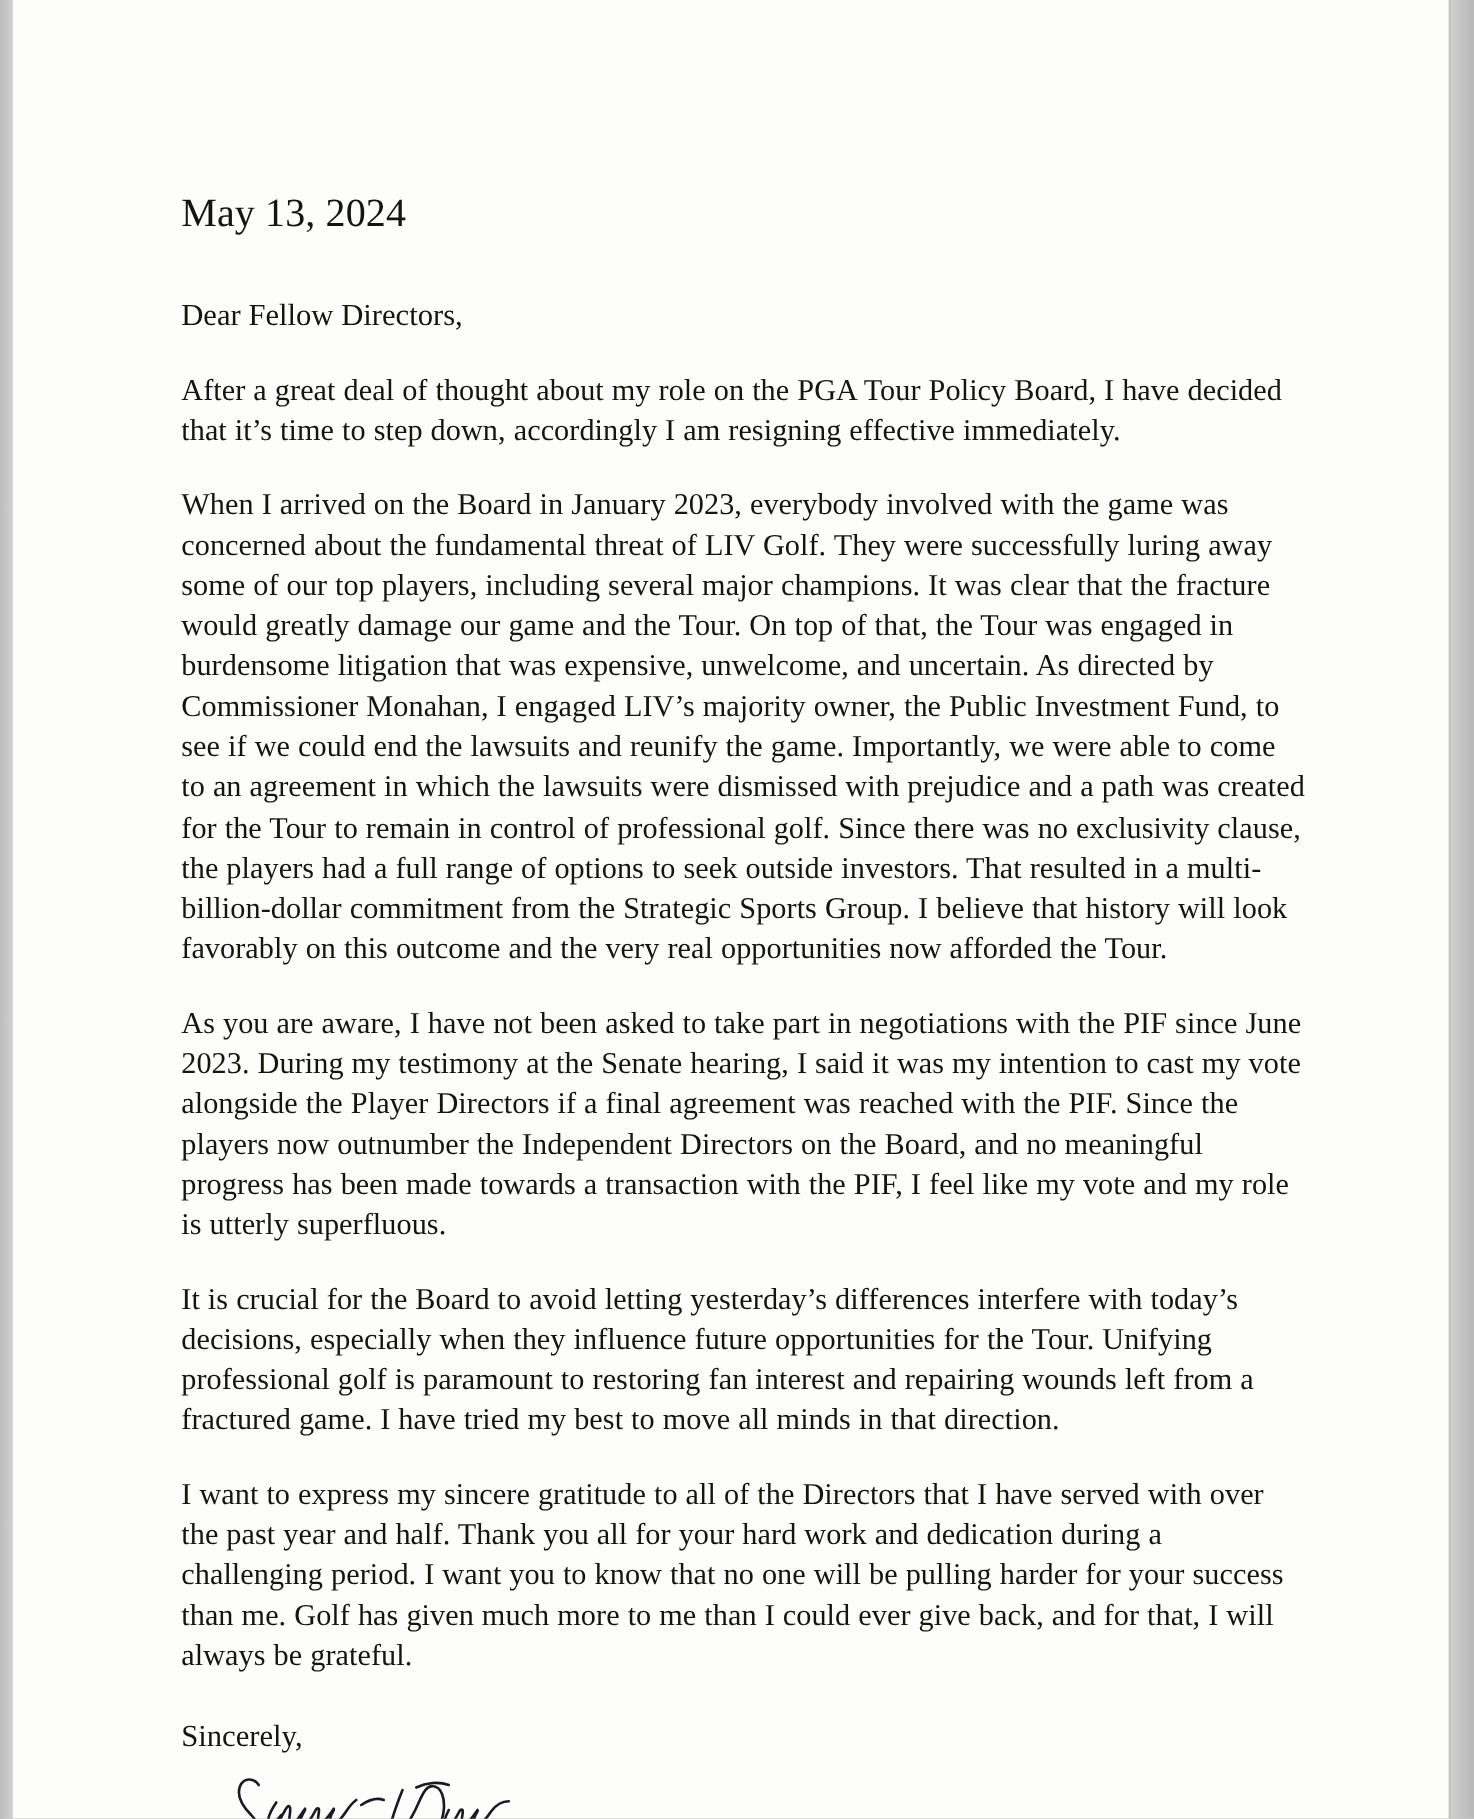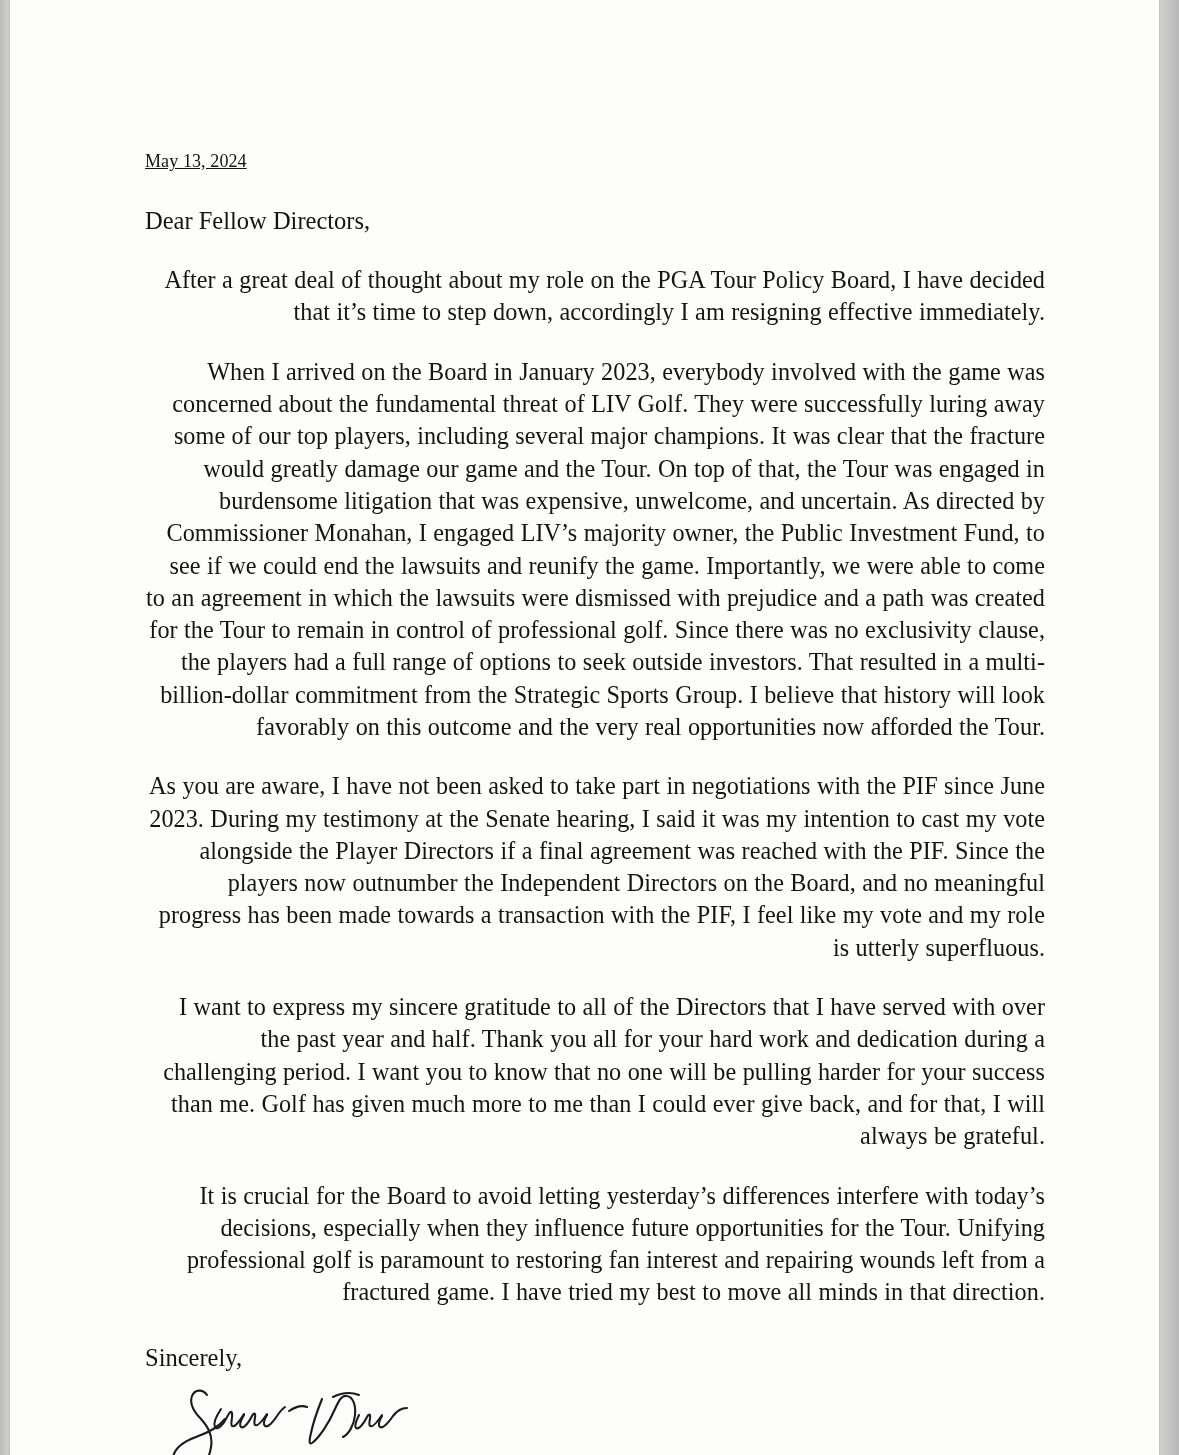--- a/index.html
+++ b/index.html
@@ -28,40 +28,39 @@
     background: #fdfdfb;
     box-shadow: 0 0 2px rgba(0,0,0,0.25);
   }
   .letter {
     position: absolute;
     left: 135px;
     top: 150px;
     width: 900px;
   }
   .date {
-    font-size: 18px;
+    font-size: 32px;
     line-height: 1.25;
     color: #15150f;
-    margin-bottom: 33px;
+    margin-bottom: 48px;
     letter-spacing: 0.1px;
-    text-decoration: underline;
   }
   .salutation {
     font-size: 24.5px;
     line-height: 1.25;
     color: #15150f;
     margin-bottom: 28px;
     margin-top: 11px;
   }
   .para {
     font-size: 24.2px;
     line-height: 1.335;
     color: #15150f;
     margin: 0 0 27px 0;
-    text-align: right;
+    text-align: left;
     letter-spacing: 0.05px;
     word-spacing: 0.3px;
   }
   .closing {
     font-size: 24.5px;
     line-height: 1.25;
     color: #15150f;
     margin-top: 34px;
     margin-bottom: 0;
   }
@@ -102,22 +101,22 @@
   <div class="page">
     <div class="letter">
 
       <div class="date">May 13, 2024</div>
 
       <div class="salutation">Dear Fellow Directors,</div>
 
       <p class="para">After a great deal of thought about my role on the PGA Tour Policy Board, I have decided that it’s time to step down, accordingly I am resigning effective immediately.</p>
       <p class="para">When I arrived on the Board in January 2023, everybody involved with the game was concerned about the fundamental threat of LIV Golf. They were successfully luring away some of our top players, including several major champions. It was clear that the fracture would greatly damage our game and the Tour. On top of that, the Tour was engaged in burdensome litigation that was expensive, unwelcome, and uncertain. As directed by Commissioner Monahan, I engaged LIV’s majority owner, the Public Investment Fund, to see if we could end the lawsuits and reunify the game. Importantly, we were able to come to an agreement in which the lawsuits were dismissed with prejudice and a path was created for the Tour to remain in control of professional golf. Since there was no exclusivity clause, the players had a full range of options to seek outside investors. That resulted in a multi-billion-dollar commitment from the Strategic Sports Group. I believe that history will look favorably on this outcome and the very real opportunities now afforded the Tour.</p>
       <p class="para">As you are aware, I have not been asked to take part in negotiations with the PIF since June 2023. During my testimony at the Senate hearing, I said it was my intention to cast my vote alongside the Player Directors if a final agreement was reached with the PIF. Since the players now outnumber the Independent Directors on the Board, and no meaningful progress has been made towards a transaction with the PIF, I feel like my vote and my role is utterly superfluous.</p>
+      <p class="para">It is crucial for the Board to avoid letting yesterday’s differences interfere with today’s decisions, especially when they influence future opportunities for the Tour. Unifying professional golf is paramount to restoring fan interest and repairing wounds left from a fractured game. I have tried my best to move all minds in that direction.</p>
       <p class="para">I want to express my sincere gratitude to all of the Directors that I have served with over the past year and half. Thank you all for your hard work and dedication during a challenging period. I want you to know that no one will be pulling harder for your success than me. Golf has given much more to me than I could ever give back, and for that, I will always be grateful.</p>
-      <p class="para">It is crucial for the Board to avoid letting yesterday’s differences interfere with today’s decisions, especially when they influence future opportunities for the Tour. Unifying professional golf is paramount to restoring fan interest and repairing wounds left from a fractured game. I have tried my best to move all minds in that direction.</p>
 
       <div class="closing">Sincerely,</div>
 
       <div class="signature">
         <svg width="260" height="112" viewBox="0 0 260 112" fill="none" xmlns="http://www.w3.org/2000/svg" aria-hidden="true">
           <g stroke="#1a1a22" stroke-width="2.1" fill="none" stroke-linecap="round" stroke-linejoin="round">
             <path d="M44 16 C 40 10, 32 10, 29 17 C 26 25, 32 34, 38 40 C 45 48, 50 56, 48 68 C 46 82, 38 92, 27 94 C 16 96, 8 88, 10 78 C 12 68, 22 62, 33 58 C 44 54, 56 48, 62 40"></path>
             <path d="M58 30 C 54 36, 50 44, 52 48 C 54 52, 60 46, 63 40 C 66 34, 68 31, 69 34 C 70 38, 67 45, 69 47 C 72 49, 77 41, 81 35"></path>
             <path d="M81 36 C 78 41, 76 46, 78 48 C 81 50, 86 43, 89 37 C 90 35, 91 34, 92 35 C 93 38, 90 44, 92 46 C 95 48, 100 41, 104 35"></path>
             <path d="M104 36 C 101 41, 100 45, 102 47 C 105 49, 110 43, 114 37 C 116 34, 119 30, 122 28"></path>

